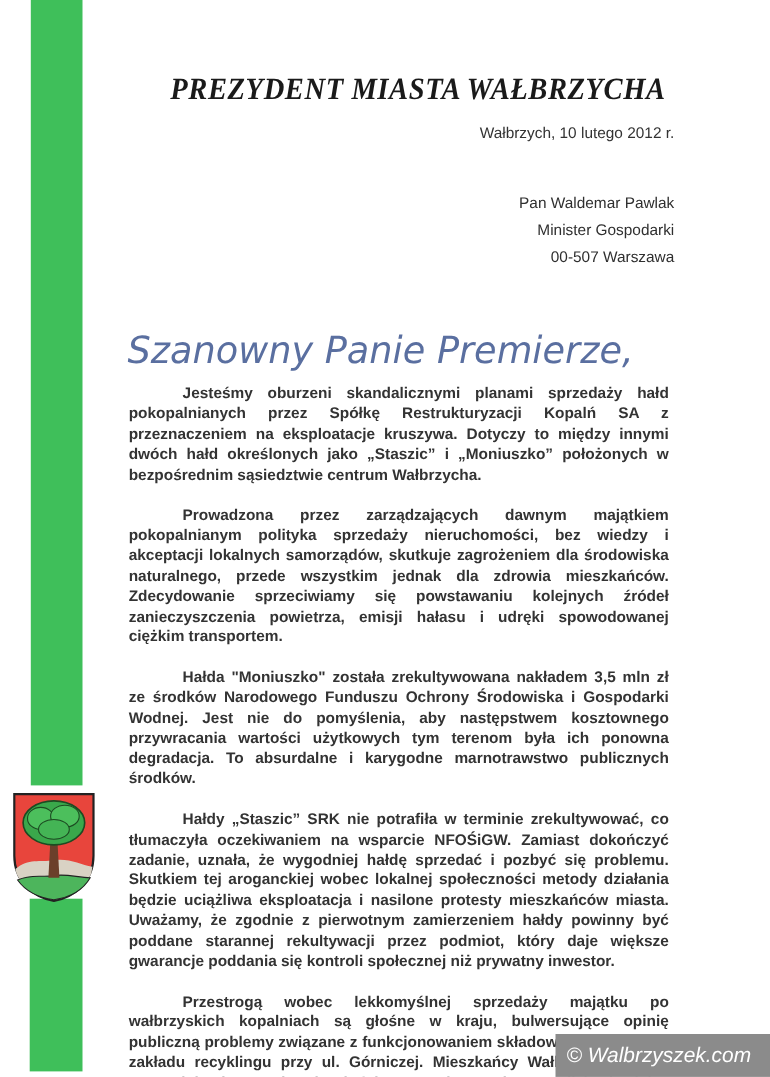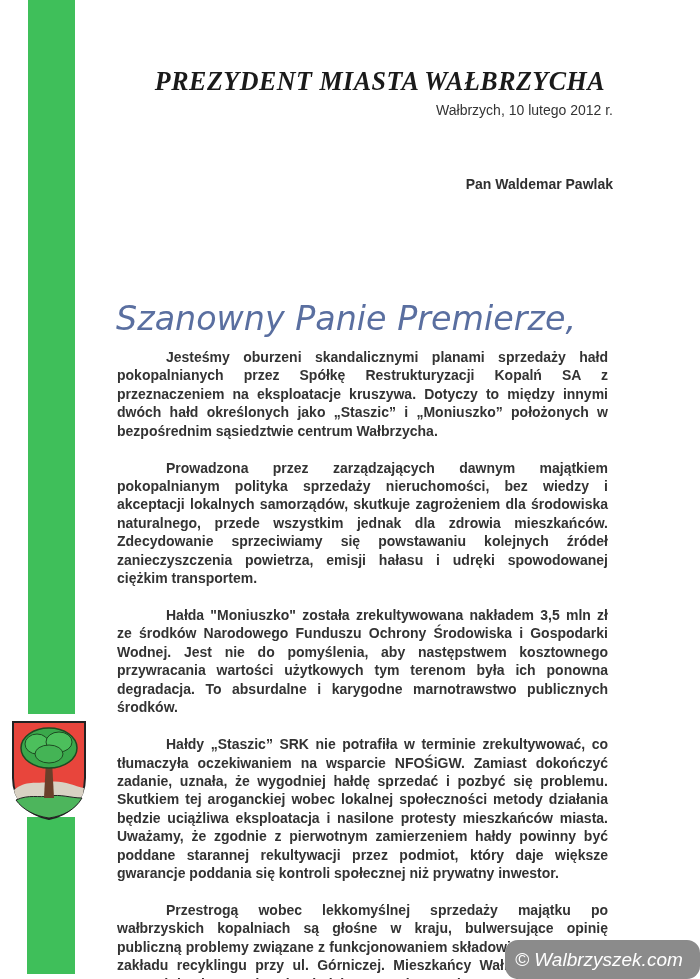--- a/index.html
+++ b/index.html
@@ -1,26 +1,26 @@
 <!DOCTYPE html>
 <html><head>
 <meta charset="utf-8">
 <style>
   html, body { margin:0; padding:0; }
   body { width:700px; height:979px; background:#ffffff; position:relative; overflow:hidden; font-family:"Liberation Sans", sans-serif; color:#2a2a2a; }
   .green-bar-top { position:absolute; left:28px; top:0; width:47px; height:714px; background:#3fbf5a; }
   .green-bar-bottom { position:absolute; left:27px; top:817px; width:48px; height:157px; background:#3fbf5a; }
   .crest { position:absolute; left:11px; top:720px; width:76px; height:100px; }
   .title { position:absolute; left:140px; top:66px; width:480px; text-align:center; font-family:"Liberation Serif", serif; font-style:italic; font-weight:bold; font-size:26px; color:#1a1a1a; letter-spacing:0.5px; transform:scaleY(1.08); }
-  .date { position:absolute; right:87px; top:102px; font-size:14px; color:#333; }
-  .recipient { position:absolute; right:87px; top:172px; text-align:right; font-weight:bold; font-size:14px; color:#2f2f2f; line-height:24.5px;margin-left:40px; }
+  .date { position:absolute; right:87px; top:112px; font-size:14px; color:#333; }
+  .recipient { position:absolute; right:87px; top:172px; text-align:right; font-weight:normal; font-size:14px; color:#2f2f2f; line-height:24.5px;margin-left:40px; }
   .salutation { position:absolute; left:116px; top:288px; width:480px; height:60px; }
   .body { position:absolute; left:117px; top:348px; width:491px; font-size:14px; line-height:18.4px; color:#333; text-align:justify; }
   .body p { margin:0 0 18.6px 0; text-indent:49px;font-weight:bold; }
-  .watermark { position:absolute; left:505px; top:940px; width:195px; height:39px; background:#8b8b8b; color:#ffffff; font-style:italic; font-size:19px; line-height:39px; padding-left:10px; box-sizing:border-box;border-radius:13px; }
+  .watermark { position:absolute; left:505px; top:940px; width:195px; height:39px; background:#8b8b8b; color:#ffffff; font-style:italic; font-size:19px; line-height:39px; padding-left:10px; box-sizing:border-box; }
 </style>
 </head>
 <body>
 
 <div class="green-bar-top"></div>
 <div class="green-bar-bottom"></div>
 
 <svg class="crest" viewBox="0 0 76 100">
   <path d="M2 2 H74 V58 C74 82 56 96 38 99 C20 96 2 82 2 58 Z" fill="#e8453c" stroke="#222" stroke-width="2"></path>
   <path d="M3 70 C15 60 25 64 38 62 C52 60 62 66 73 68 L72 74 C66 88 52 96 38 98 C24 96 10 88 4 74 Z" fill="#d9d2c4"></path>
@@ -30,20 +30,22 @@
   <ellipse cx="26" cy="24" rx="12" ry="10" fill="#4cbf5c" stroke="#1d4b22" stroke-width="1"></ellipse>
   <ellipse cx="48" cy="22" rx="13" ry="10" fill="#4cbf5c" stroke="#1d4b22" stroke-width="1"></ellipse>
   <ellipse cx="38" cy="34" rx="14" ry="9" fill="#44b455" stroke="#1d4b22" stroke-width="1"></ellipse>
 </svg>
 
 <div class="title">PREZYDENT MIASTA WAŁBRZYCHA</div>
 <div class="date">Wałbrzych, 10 lutego 2012 r.</div>
 
 <div class="recipient">
   <div>Pan Waldemar Pawlak</div>
+  <div>Minister Gospodarki</div>
+  <div>00-507 Warszawa</div>
 </div>
 
 <svg class="salutation" viewBox="0 0 480 60">
   <text x="0" y="42" font-family="DejaVu Sans, sans-serif" font-style="italic" font-size="34" fill="#5a6fa0" font-weight="normal" textLength="460" lengthAdjust="spacingAndGlyphs">Szanowny Panie Premierze,</text>
 </svg>
 
 <div class="body">
   <p>Jesteśmy oburzeni skandalicznymi planami sprzedaży hałd pokopalnianych przez Spółkę Restrukturyzacji Kopalń SA z przeznaczeniem na eksploatacje kruszywa. Dotyczy to między innymi dwóch hałd określonych jako „Staszic” i „Moniuszko” położonych w bezpośrednim sąsiedztwie centrum Wałbrzycha.</p>
   <p>Prowadzona przez zarządzających dawnym majątkiem pokopalnianym polityka sprzedaży nieruchomości, bez wiedzy i akceptacji lokalnych samorządów, skutkuje zagrożeniem dla środowiska naturalnego, przede wszystkim jednak dla zdrowia mieszkańców. Zdecydowanie sprzeciwiamy się powstawaniu kolejnych źródeł zanieczyszczenia powietrza, emisji hałasu i udręki spowodowanej ciężkim transportem.</p>
   <p>Hałda "Moniuszko" została zrekultywowana nakładem 3,5 mln zł ze środków Narodowego Funduszu Ochrony Środowiska i Gospodarki Wodnej. Jest nie do pomyślenia, aby następstwem kosztownego przywracania wartości użytkowych tym terenom była ich ponowna degradacja. To absurdalne i karygodne marnotrawstwo publicznych środków.</p>

